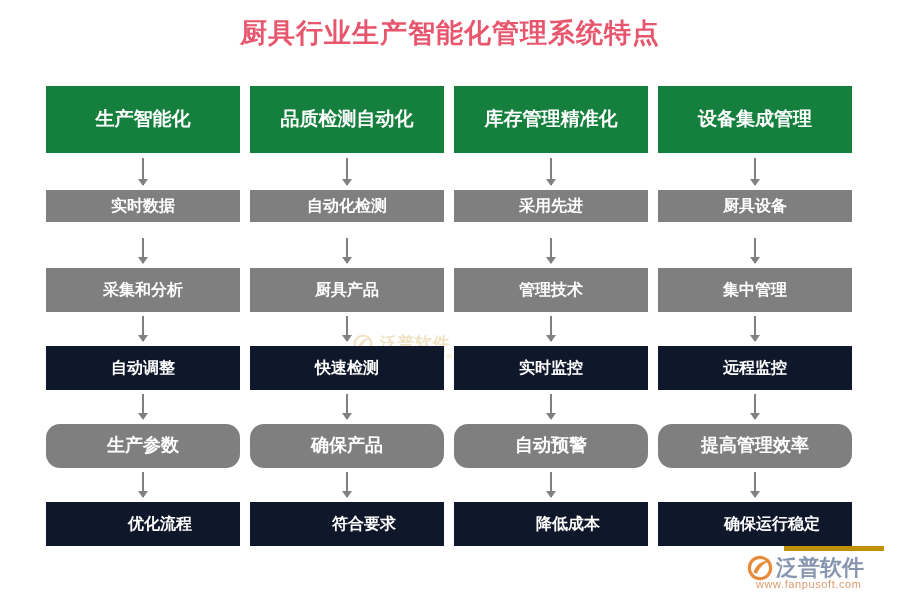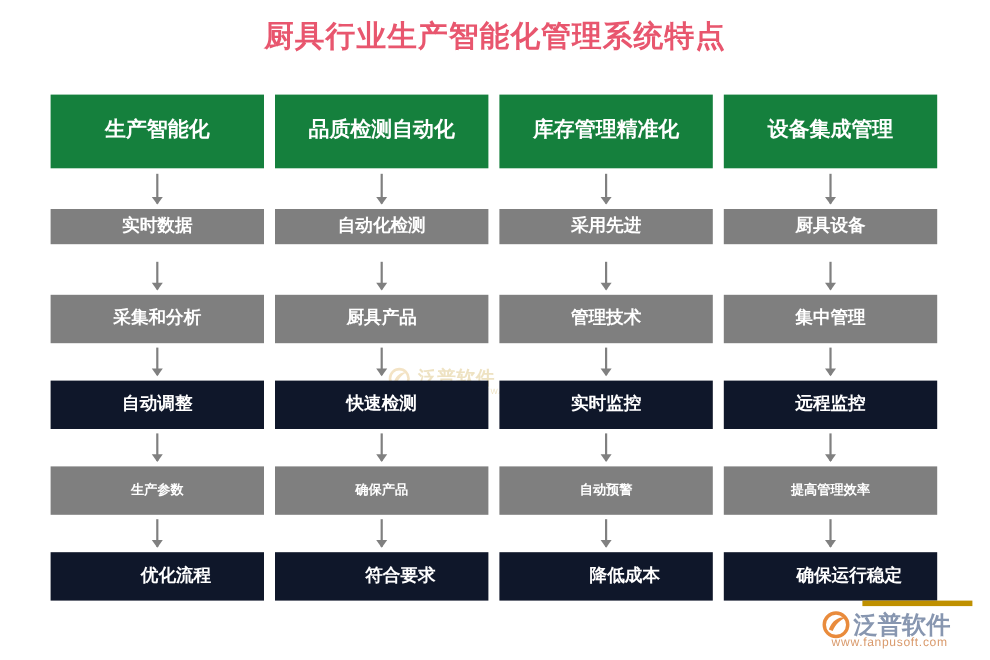--- a/index.html
+++ b/index.html
@@ -113,21 +113,21 @@
 
   .node.header {
     top: 0px;
     height: 67px;
     background: #15803d;
     font-size: 19px;
   }
   .node.r1 { top: 104px; height: 32px; font-size: 16px; }
   .node.r2 { top: 182px; height: 44px; font-size: 16px; }
   .node.r3 { top: 260px; height: 44px; font-size: 16px; }
-  .node.r4 { top: 338px; height: 44px; font-size: 12px; }
+  .node.r4 { top: 338px; height: 44px; font-size: 18px; border-radius: 14px; }
   .node.r5 { top: 416px; height: 44px; font-size: 16px; padding-left: 34px; }
 
   .node.gray { background: #7F7F7F; }
   .node.gold { background: #0f172a; }
 
   
   .arrow {
     position: absolute;
     left: 96px;
     width: 2px;

